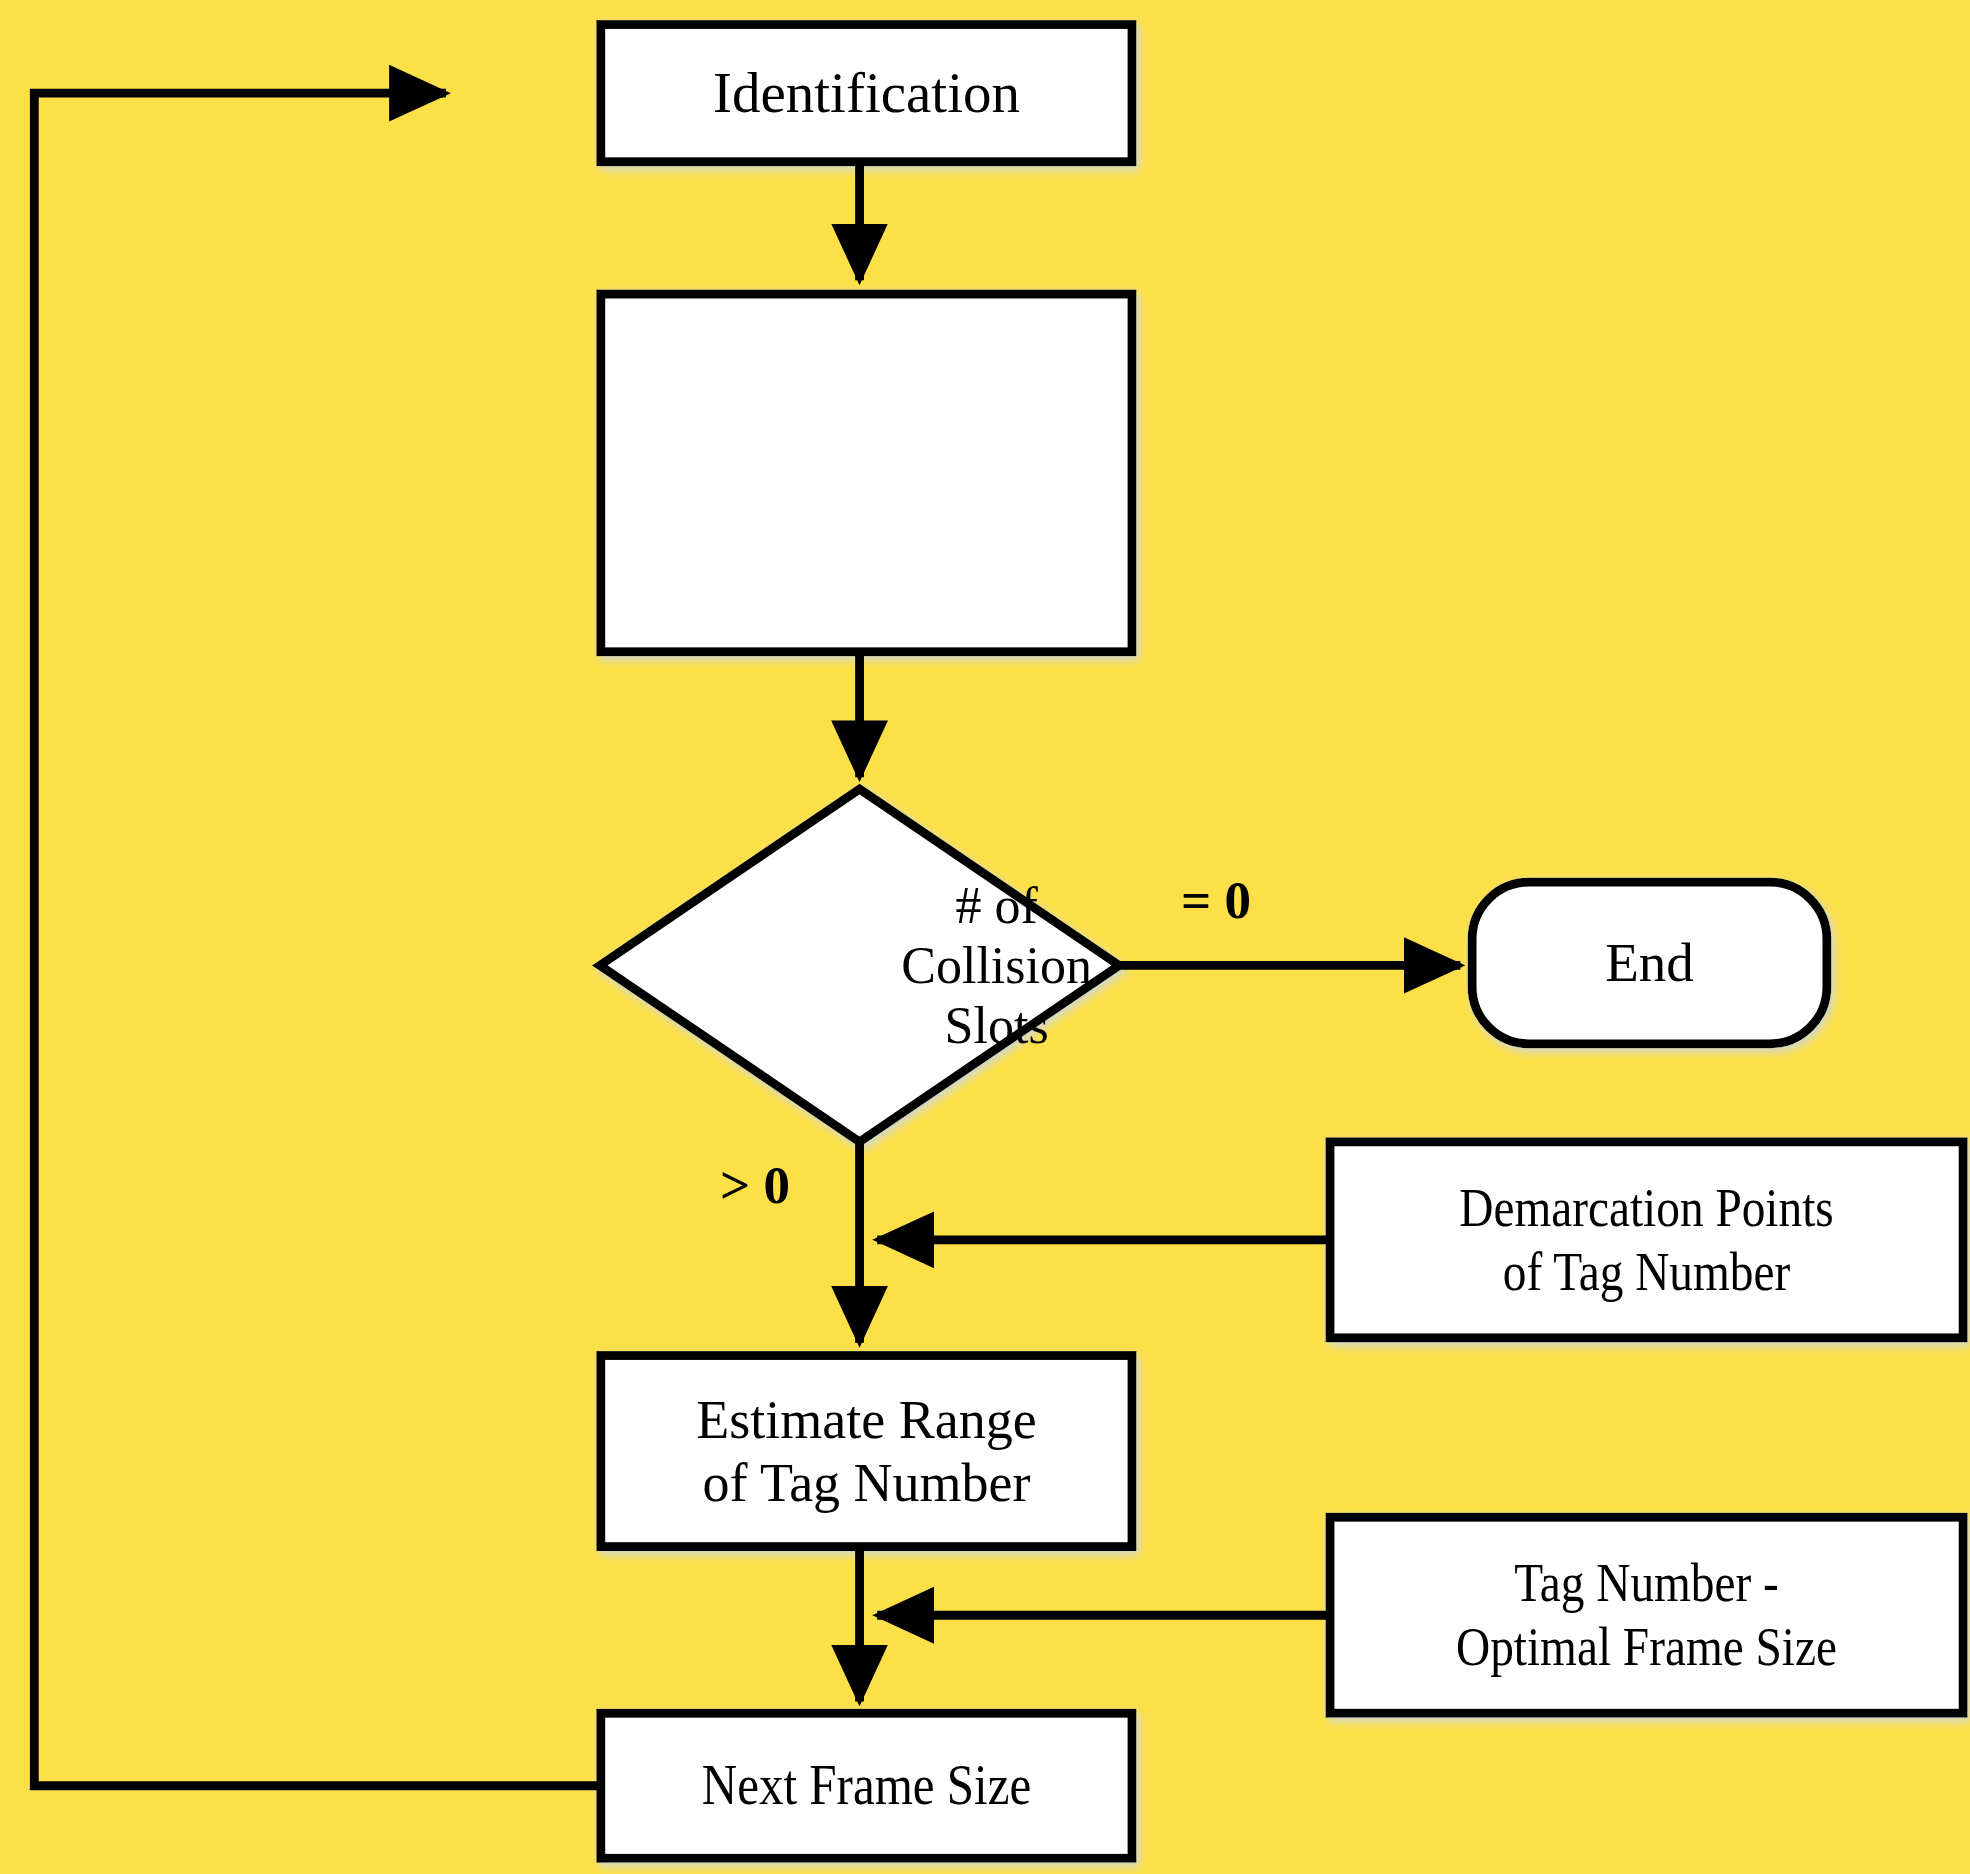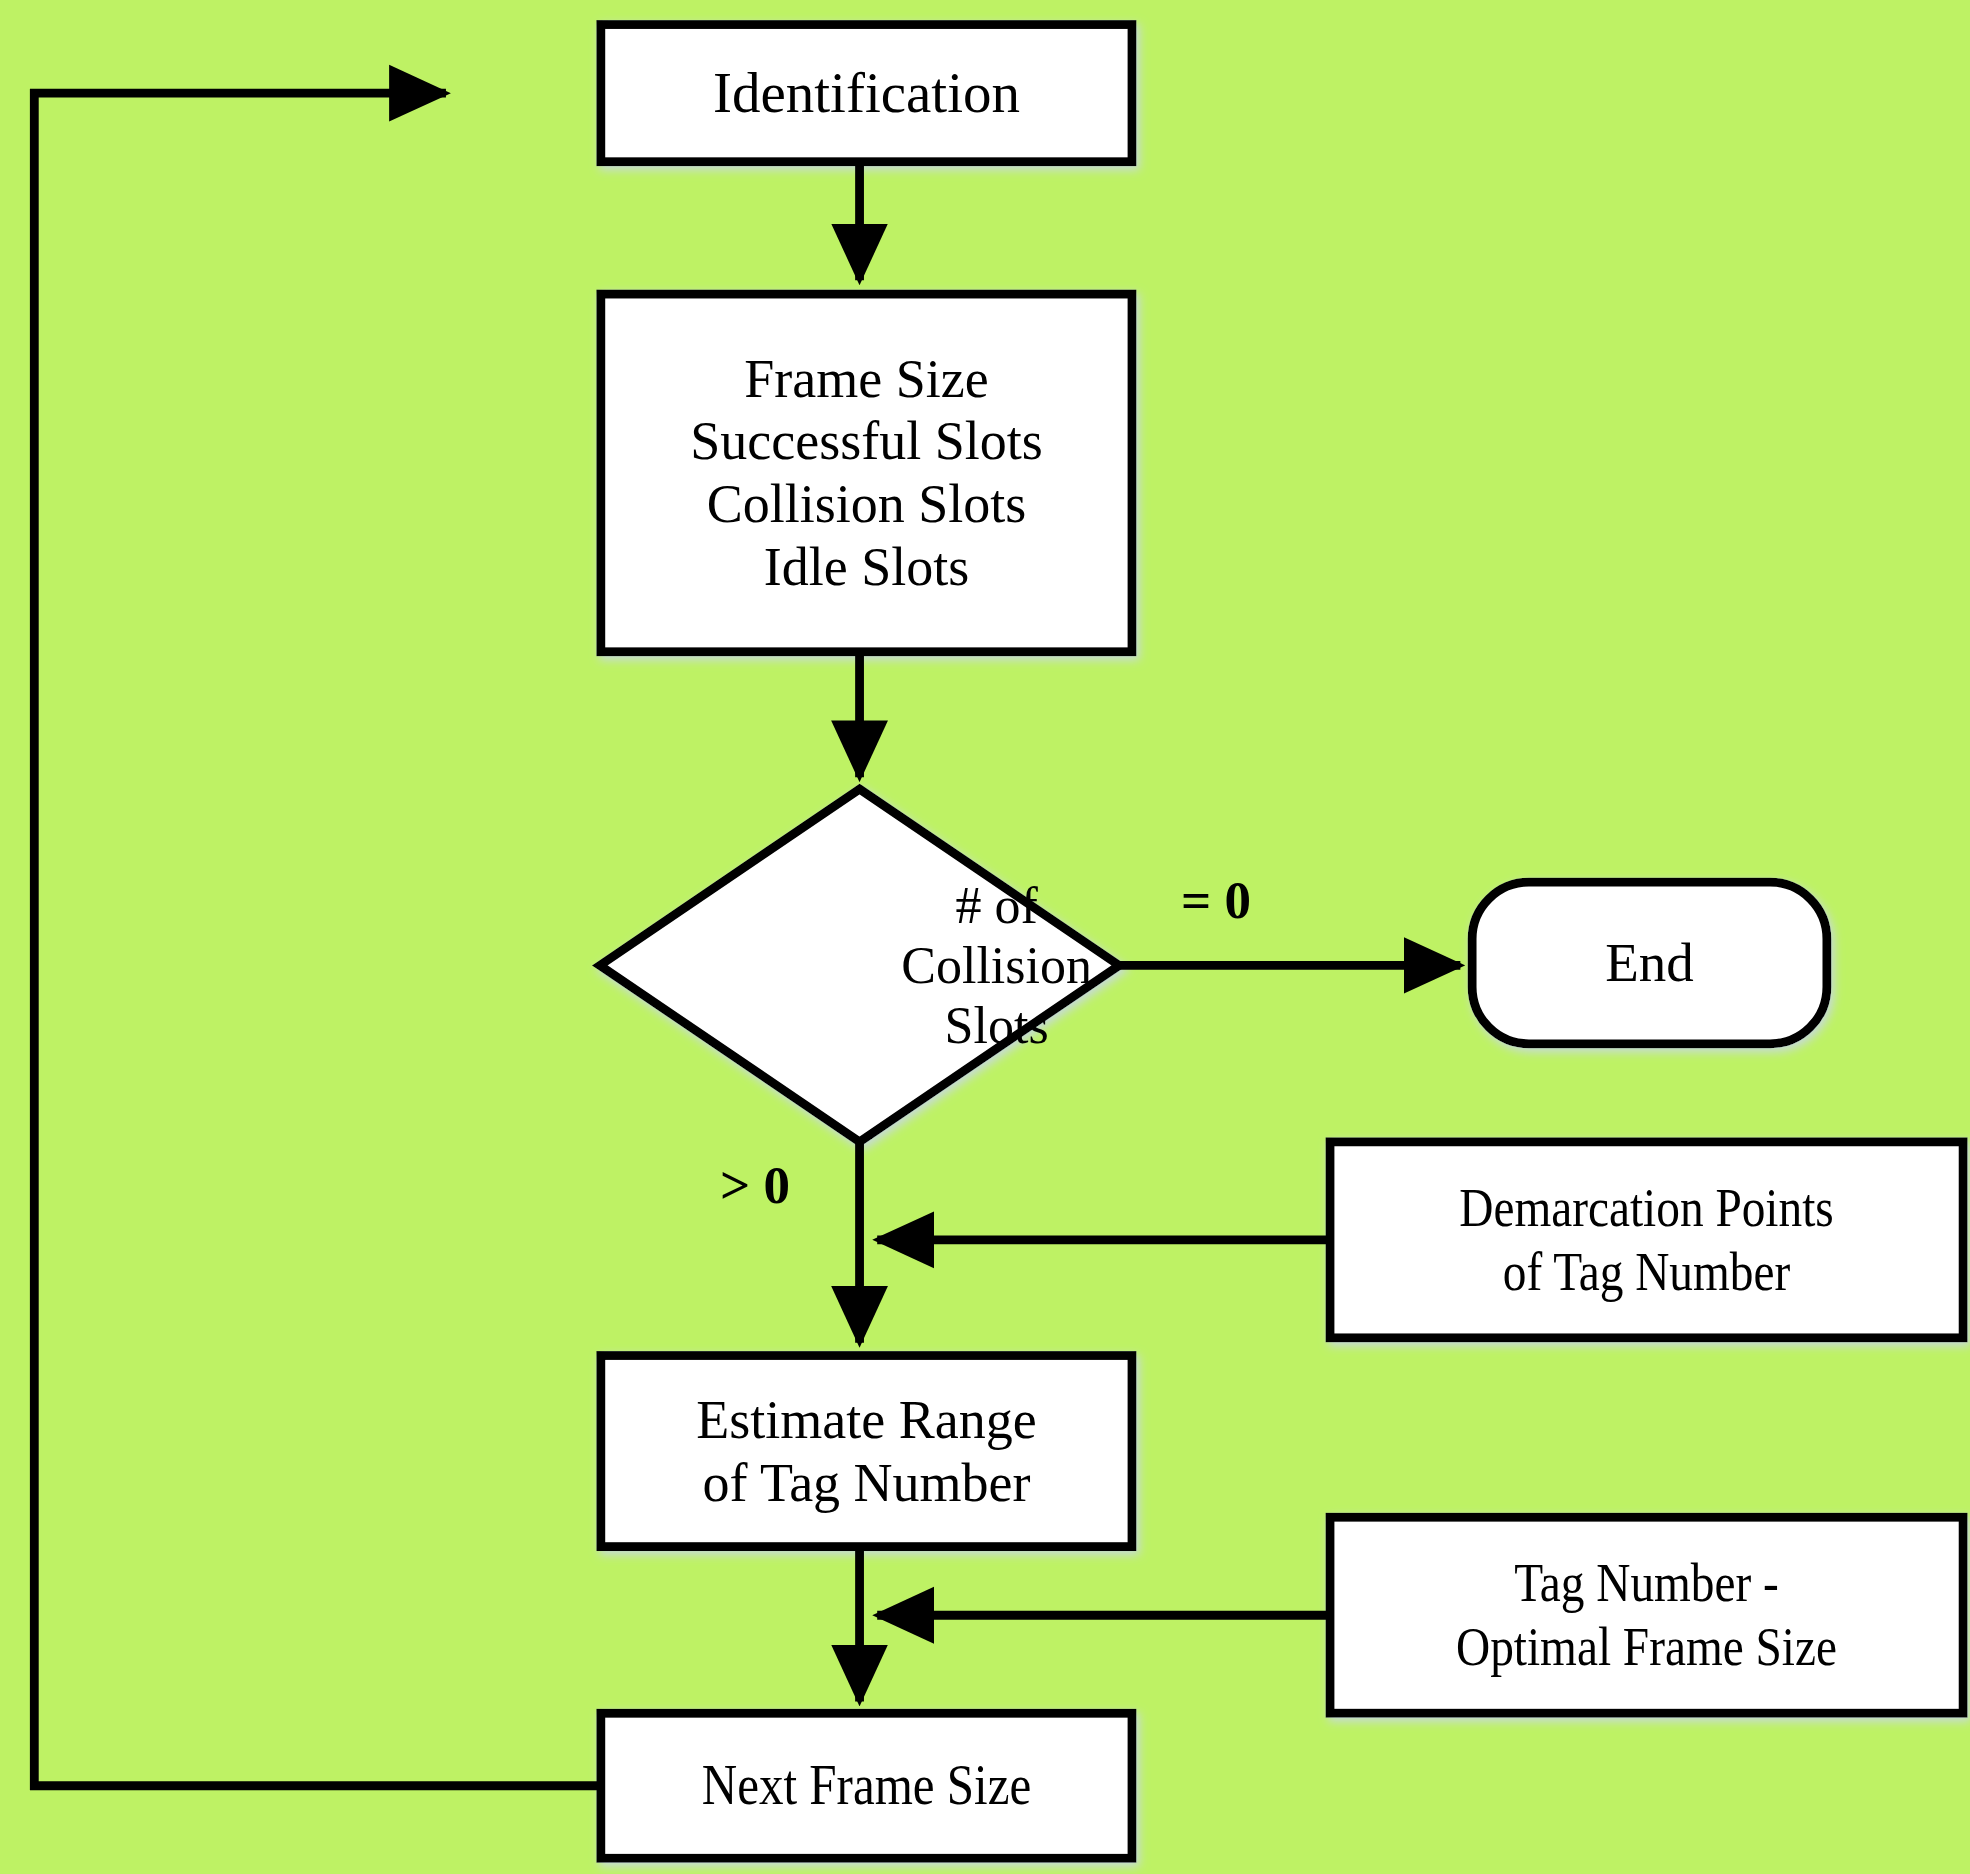--- a/index.html
+++ b/index.html
@@ -4,21 +4,21 @@
 <style>
   html, body {
     margin: 0;
     padding: 0;
     background: #ffffff;
   }
   #canvas {
     position: relative;
     width: 1970px;
     height: 1874px;
-    background: #bef264;
+    background: #fde047;
     overflow: hidden;
     font-family: "Liberation Serif", "DejaVu Serif", serif;
   }
   #flow-svg {
     position: absolute;
     left: 0;
     top: 0;
     width: 1970px;
     height: 1874px;
   }
@@ -96,26 +96,20 @@
       <line x1="1357" y1="1648" x2="895" y2="1648" marker-end="url(#arrow)"></line>
 
       <path d="M 613 1822 L 35 1822 L 35 95 L 455 95" marker-end="url(#arrow)"></path>
     </g>
   </svg>
 
   <div class="node-label" style="left:601px; top:24.5px; width:531px; height:137px; font-size:57px;">
     <span>Identification</span>
   </div>
 
-  <div class="node-label" style="left:601px; top:294px; width:531px; height:358px; font-size:54px;">
-    <span>Frame Size
-Successful Slots
-Collision Slots
-Idle Slots</span>
-  </div>
 
   <div class="node-label" style="left:627px; top:809px; width:465px; height:314px; font-size:52px;justify-content:flex-end;">
     <span># of
 Collision
 Slots</span>
   </div>
 
   <div class="node-label" style="left:1472px; top:882px; width:355px; height:162px; font-size:55px;">
     <span>End</span>
   </div>

